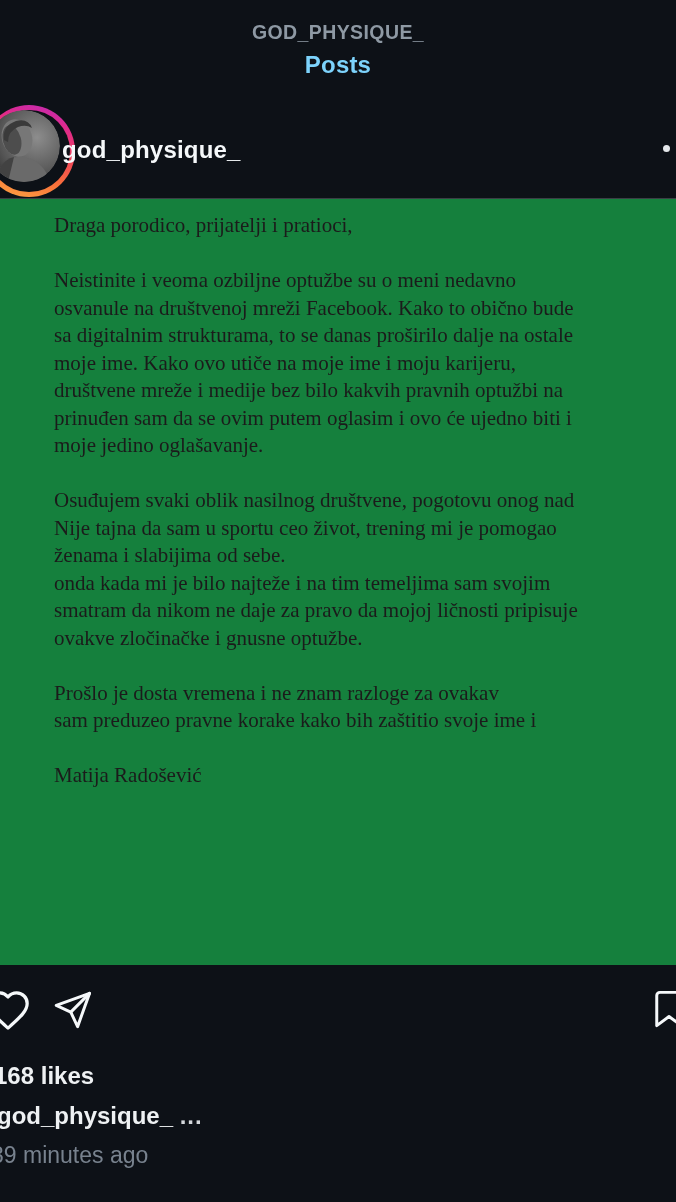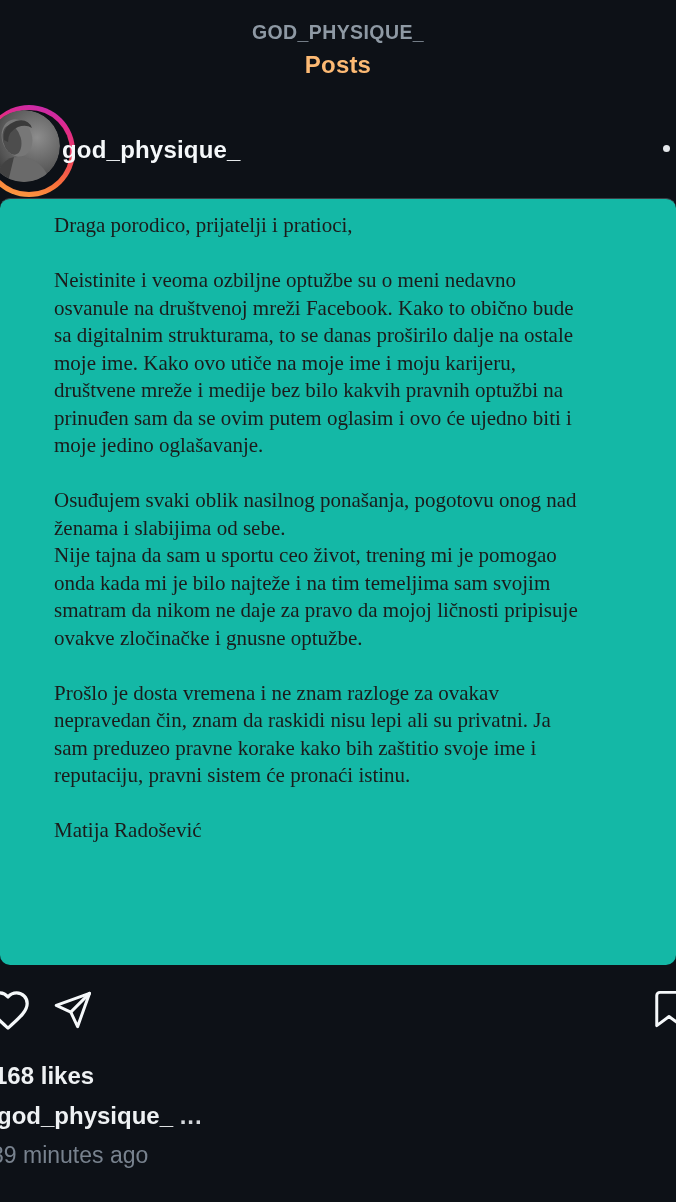--- a/index.html
+++ b/index.html
@@ -9,21 +9,21 @@
     font-family:"Liberation Sans","DejaVu Sans",sans-serif;
     padding-left:44px;
   }
   
   .top-header{position:absolute;top:0;left:0;width:676px;text-align:center;}
   .header-sub{
     margin-top:21px;font-size:19.5px;font-weight:700;letter-spacing:.4px;
     color:#8e99a4;
   }
   .header-title{
-    margin-top:7px;font-size:24px;font-weight:800;color:#fdba74;letter-spacing:.2px;
+    margin-top:7px;font-size:24px;font-weight:800;color:#7dd3fc;letter-spacing:.2px;
   }
   
   .avatar-ring{
     position:absolute;left:-17px;top:105px;width:92px;height:92px;border-radius:50%;
     background:linear-gradient(195deg,#b92bbd 0%,#e02a8c 22%,#ee3f5d 45%,#f9703a 72%,#fcab43 100%);
   }
   .avatar-gap{
     position:absolute;left:5px;top:5px;width:82px;height:82px;border-radius:50%;
     background:#0d1117;
   }
@@ -33,22 +33,22 @@
   .post-username{
     position:absolute;left:62px;top:136px;font-size:24px;font-weight:700;color:#f5f8fa;
     letter-spacing:.2px;
   }
   .more-dot{
     position:absolute;left:663px;top:145px;width:7px;height:7px;border-radius:50%;
     background:#e4e8eb;
   }
   
   .letter-image{
-    position:absolute;left:0;top:198px;width:676px;height:766px;background:#14b8a6;
-    overflow:hidden;border-top:1px solid #3a3f45;border-radius:10px;
+    position:absolute;left:0;top:198px;width:676px;height:766px;background:#15803d;
+    overflow:hidden;border-top:1px solid #3a3f45;
   }
   .letter-text{
     padding:13px 30px 0 54px;
     font-family:"Liberation Serif","DejaVu Serif",serif;
     font-size:21px;line-height:27.5px;color:#1b1b1b;
   }
   .para{margin:0 0 27.5px 0;}
   .para:last-child{margin-bottom:0;}
   .line{white-space:nowrap;}
   
@@ -111,32 +111,30 @@
         <div class="para">
           <div class="line">Neistinite i veoma ozbiljne optužbe su o meni nedavno</div>
           <div class="line">osvanule na društvenoj mreži Facebook. Kako to obično bude</div>
           <div class="line">sa digitalnim strukturama, to se danas proširilo dalje na ostale</div>
           <div class="line">moje ime. Kako ovo utiče na moje ime i moju karijeru,</div>
           <div class="line">društvene mreže i medije bez bilo kakvih pravnih optužbi na</div>
           <div class="line">prinuđen sam da se ovim putem oglasim i ovo će ujedno biti i</div>
           <div class="line">moje jedino oglašavanje.</div>
         </div>
         <div class="para">
-          <div class="line">Osuđujem svaki oblik nasilnog ponašanja, pogotovu onog nad</div>
+          <div class="line">Osuđujem svaki oblik nasilnog društvene, pogotovu onog nad</div>
+          <div class="line">Nije tajna da sam u sportu ceo život, trening mi je pomogao</div>
           <div class="line">ženama i slabijima od sebe.</div>
-          <div class="line">Nije tajna da sam u sportu ceo život, trening mi je pomogao</div>
           <div class="line">onda kada mi je bilo najteže i na tim temeljima sam svojim</div>
           <div class="line">smatram da nikom ne daje za pravo da mojoj ličnosti pripisuje</div>
           <div class="line">ovakve zločinačke i gnusne optužbe.</div>
         </div>
         <div class="para">
           <div class="line">Prošlo je dosta vremena i ne znam razloge za ovakav</div>
-          <div class="line">nepravedan čin, znam da raskidi nisu lepi ali su privatni. Ja</div>
           <div class="line">sam preduzeo pravne korake kako bih zaštitio svoje ime i</div>
-          <div class="line">reputaciju, pravni sistem će pronaći istinu.</div>
         </div>
         <div class="para">
           <div class="line">Matija Radošević</div>
         </div>
       </div>
   </div>
 
   <div class="icon-btn like-btn">
     <svg width="46" height="46" viewBox="0 0 24 24" fill="none" stroke="#f5f8fa" stroke-width="1.7" stroke-linecap="round" stroke-linejoin="round">
       <path d="M16.5 3.1c-1.74 0-3.41.81-4.5 2.09C10.91 3.91 9.24 3.1 7.5 3.1 4.42 3.1 2 5.52 2 8.6c0 3.78 3.4 6.86 8.55 11.54L12 21.45l1.45-1.31C18.6 15.46 22 12.38 22 8.6c0-3.08-2.42-5.5-5.5-5.5z"></path>

